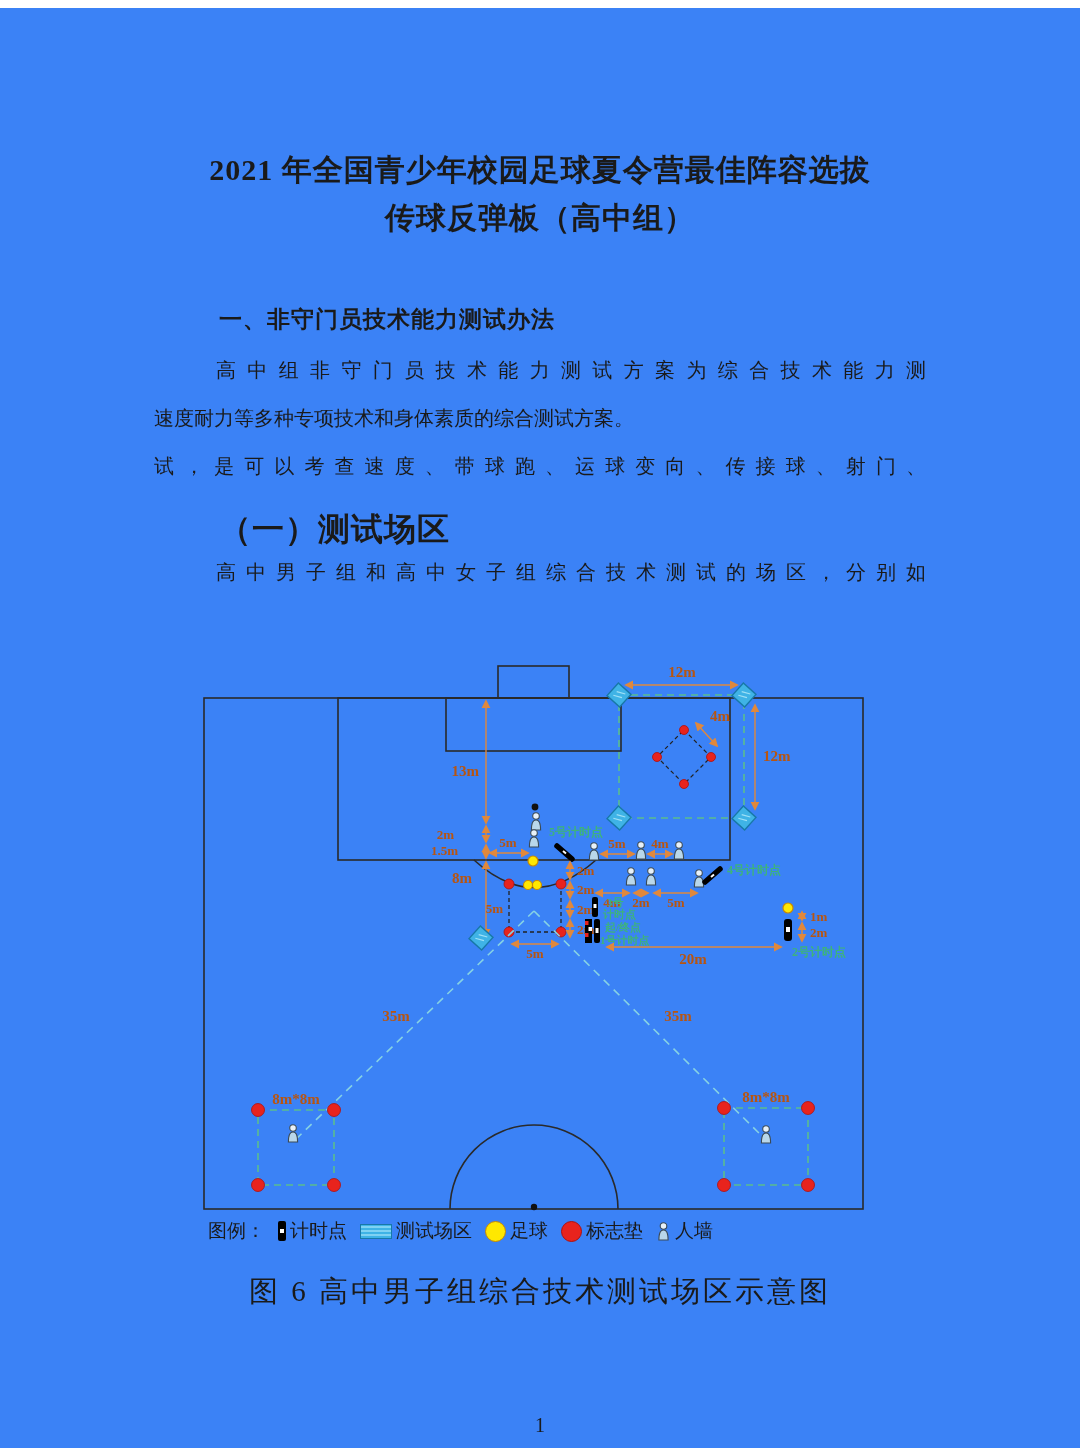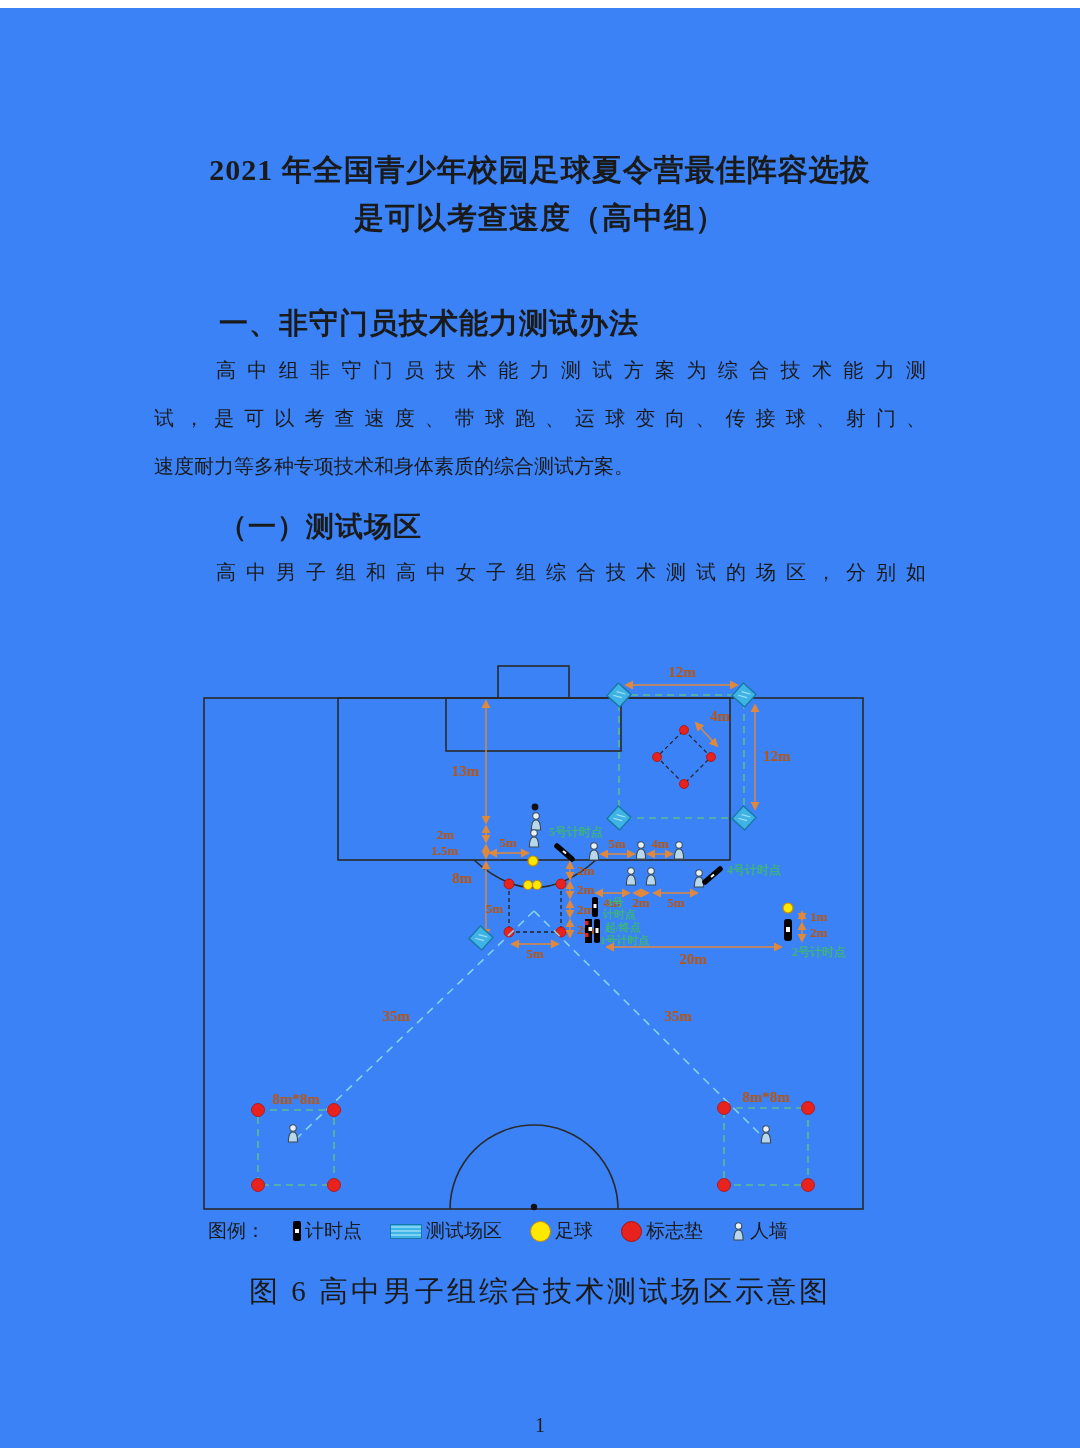--- a/index.html
+++ b/index.html
@@ -1,29 +1,29 @@
 <!DOCTYPE html>
 <html><head>
 <meta charset="utf-8">
 <style>
   html,body{margin:0;padding:0;background:#ffffff;}
   .page{position:relative;width:1080px;height:1448px;background:#3b82f6;margin:8px auto;
         font-family:"Liberation Serif","DejaVu Serif",serif;color:#1a1a1a;overflow:hidden;}
   .title{position:absolute;left:0;width:100%;text-align:center;font-size:30px;font-weight:700;letter-spacing:1px;}
   .t1{top:142px;} .t2{top:190px;}
-  .sec-h{position:absolute;left:219px;font-size:29px;font-weight:700;letter-spacing:1px;
+  .sec-h{position:absolute;left:219px;font-size:23px;font-weight:700;letter-spacing:1px;
          font-family:"Liberation Sans","DejaVu Sans",sans-serif;}
-  .h1pos{top:296px;} .h2pos{top:500px;font-size:28px;}
+  .h1pos{top:296px;} .h2pos{top:500px;font-size:32px;}
   .para{position:absolute;left:154px;width:772px;font-size:20px;line-height:48px;}
   .p1pos{top:338px;} .p2pos{top:540px;}
   .line{height:48px;white-space:nowrap;}
   .jl{white-space:normal;text-align:justify;text-align-last:justify;}
   .ind{text-indent:62px;}
   .diagram-wrap{position:absolute;left:196px;top:655px;width:680px;height:560px;}
-  .legend{position:absolute;left:208px;top:1210px;display:flex;align-items:center;gap:28px;
+  .legend{position:absolute;left:208px;top:1210px;display:flex;align-items:center;gap:13px;
           font-size:19px;white-space:nowrap;}
   .lg-item{display:flex;align-items:center;gap:4px;}
   .icon-timer{display:inline-block;width:8px;height:20px;background:#000;border-radius:2px;position:relative;}
   .icon-timer:after{content:"";position:absolute;left:2px;top:8px;width:4px;height:4px;background:#fff;}
   .icon-board{display:inline-block;width:30px;height:13px;background:#3fb3e6;border:1.5px solid #1878a8;
               background-image:repeating-linear-gradient(0deg,#3fb3e6 0 2px,#7fd2f2 2px 4px);}
   .icon-ball{display:inline-block;width:19px;height:19px;border-radius:50%;background:#ffe800;border:1.5px solid #c98a00;}
   .icon-pad{display:inline-block;width:19px;height:19px;border-radius:50%;background:#e8231d;border:1.5px solid #b00f0c;}
   .caption{position:absolute;top:1264px;left:0;width:100%;text-align:center;font-size:29px;letter-spacing:3px;}
   .pageno{position:absolute;top:1406px;left:0;width:100%;text-align:center;font-size:20px;}
@@ -32,28 +32,28 @@
   .ms-s{fill:#b85510;font-weight:700;font-size:13px;}
   .gl{fill:#3eb37c;font-weight:700;font-size:12px;}
   .gl-s{fill:#3eb37c;font-weight:700;font-size:11px;}
 </style>
 </head>
 <body>
 
 <div class="page">
 
   <div class="title t1">2021 年全国青少年校园足球夏令营最佳阵容选拔</div>
-  <div class="title t2">是可以考查速度（高中组）</div>
+  <div class="title t2">传球反弹板（高中组）</div>
 
   <div class="sec-h h1pos">一、非守门员技术能力测试办法</div>
 
   <div class="para p1pos">
     <div class="line jl ind">高中组非守门员技术能力测试方案为综合技术能力测</div>
+    <div class="line">速度耐力等多种专项技术和身体素质的综合测试方案。</div>
     <div class="line jl">试，是可以考查速度、带球跑、运球变向、传接球、射门、</div>
-    <div class="line">速度耐力等多种专项技术和身体素质的综合测试方案。</div>
   </div>
 
   <div class="sec-h h2pos">（一）测试场区</div>
 
   <div class="para p2pos">
     <div class="line jl ind">高中男子组和高中女子组综合技术测试的场区，分别如</div>
   </div>
 
   <div class="diagram-wrap">
   <svg width="680" height="560" viewBox="0 0 680 560">

